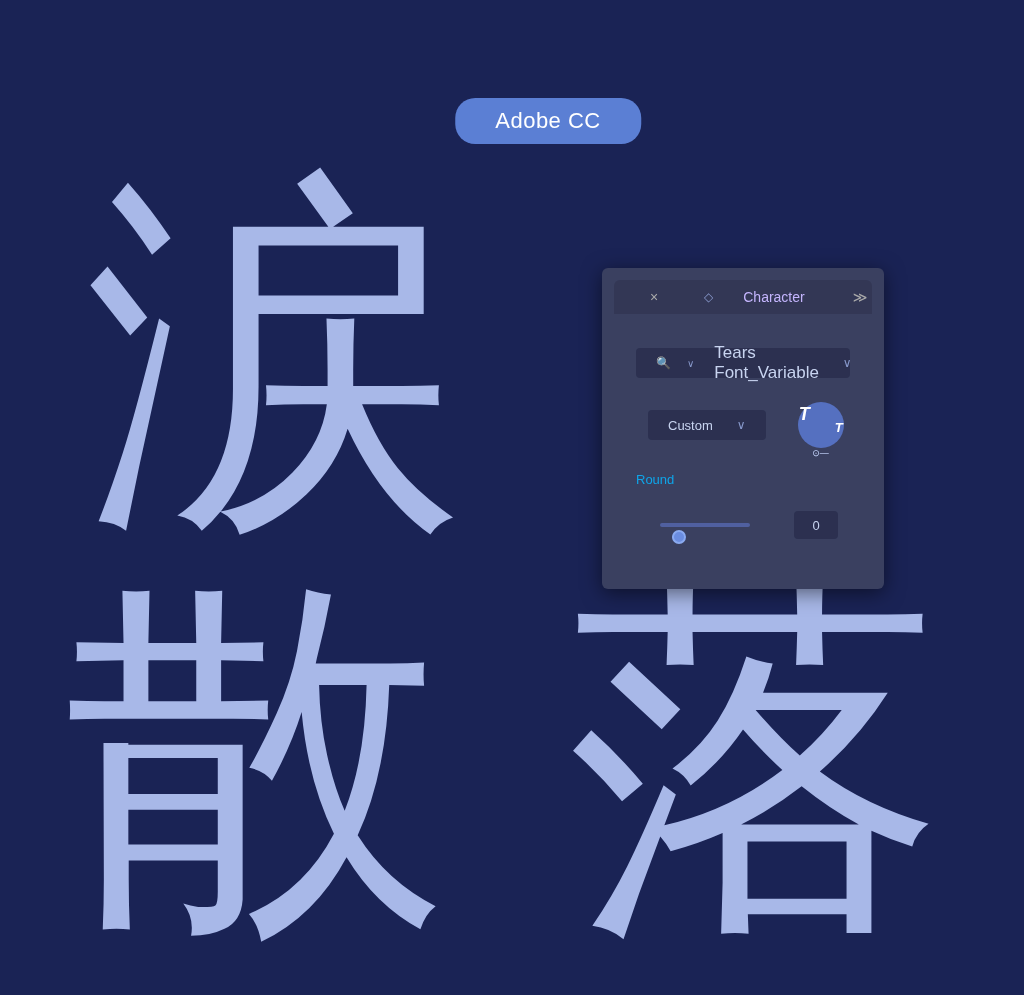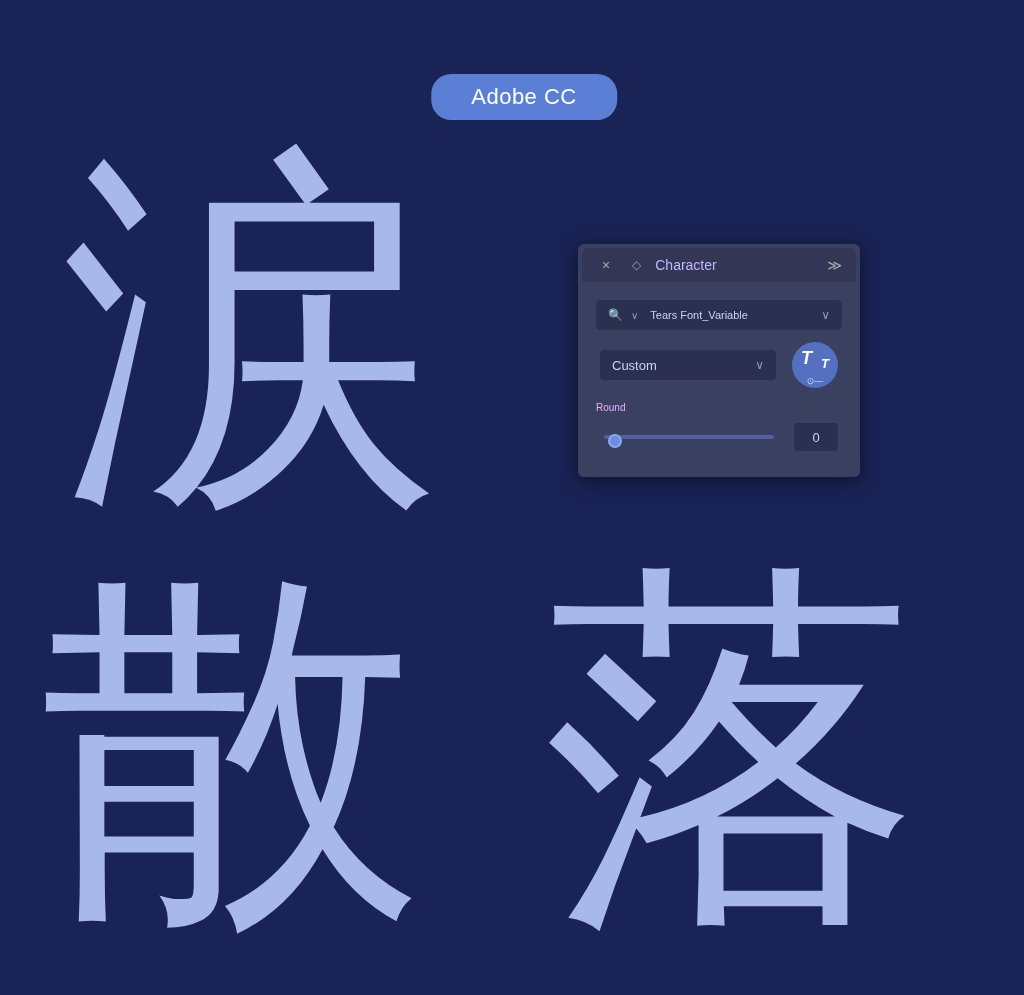--- a/index.html
+++ b/index.html
@@ -1,15 +1,15 @@
 <!DOCTYPE html>
 <html><head>
   <meta charset="utf-8">
   <style>
-    * { margin: 4px; padding: 0; box-sizing: border-box; }
+    * { margin: 12px; padding: 0; box-sizing: border-box; }
 
     body {
       width: 1024px;
       height: 995px;
       background-color: #1a2355;
       position: relative;
       overflow: hidden;
       font-family: 'Segoe UI', Arial, sans-serif;
     }
 
@@ -144,21 +144,21 @@
 
     .dropdown-chevron-small {
       color: #8899cc;
       font-size: 10px;
       margin-right: 8px;
     }
 
     .font-name {
       flex: 1;
       color: #c8d4f0;
-      font-size: 11px;
+      font-size: 17px;
     }
 
     .font-dropdown-arrow {
       color: #8899cc;
       font-size: 12px;
     }
 
     
     .style-row {
       display: flex;
@@ -226,22 +226,22 @@
     }
 
     .tt-sliders {
       color: #c8d8ff;
       font-size: 9px;
       margin-top: 1px;
     }
 
     
     .round-label {
-      color: #f0abfc;
-      font-size: 10px;
+      color: #0ea5e9;
+      font-size: 13px;
       margin-bottom: 6px;
     }
 
     .round-row {
       display: flex;
       align-items: center;
       gap: 8px;
     }
 
     .slider-container {

